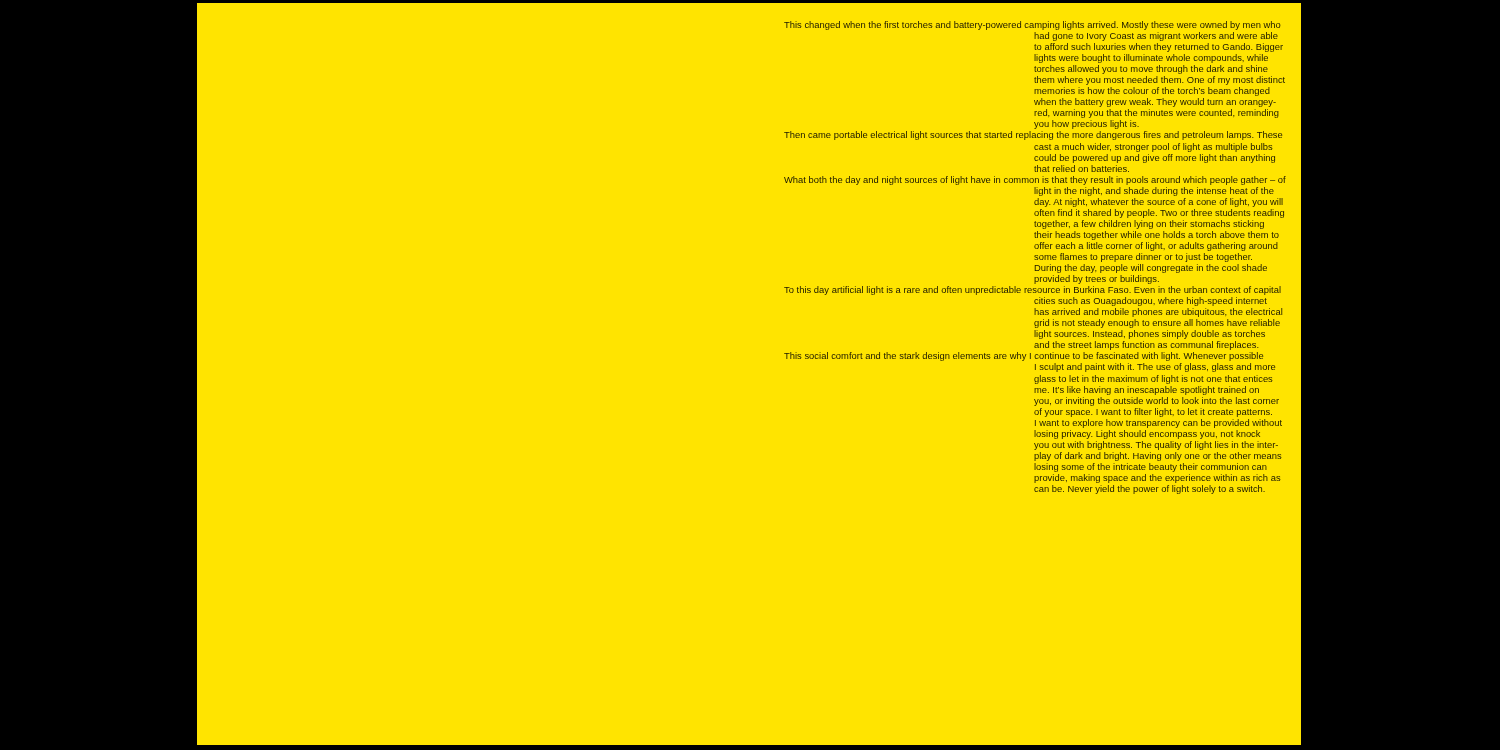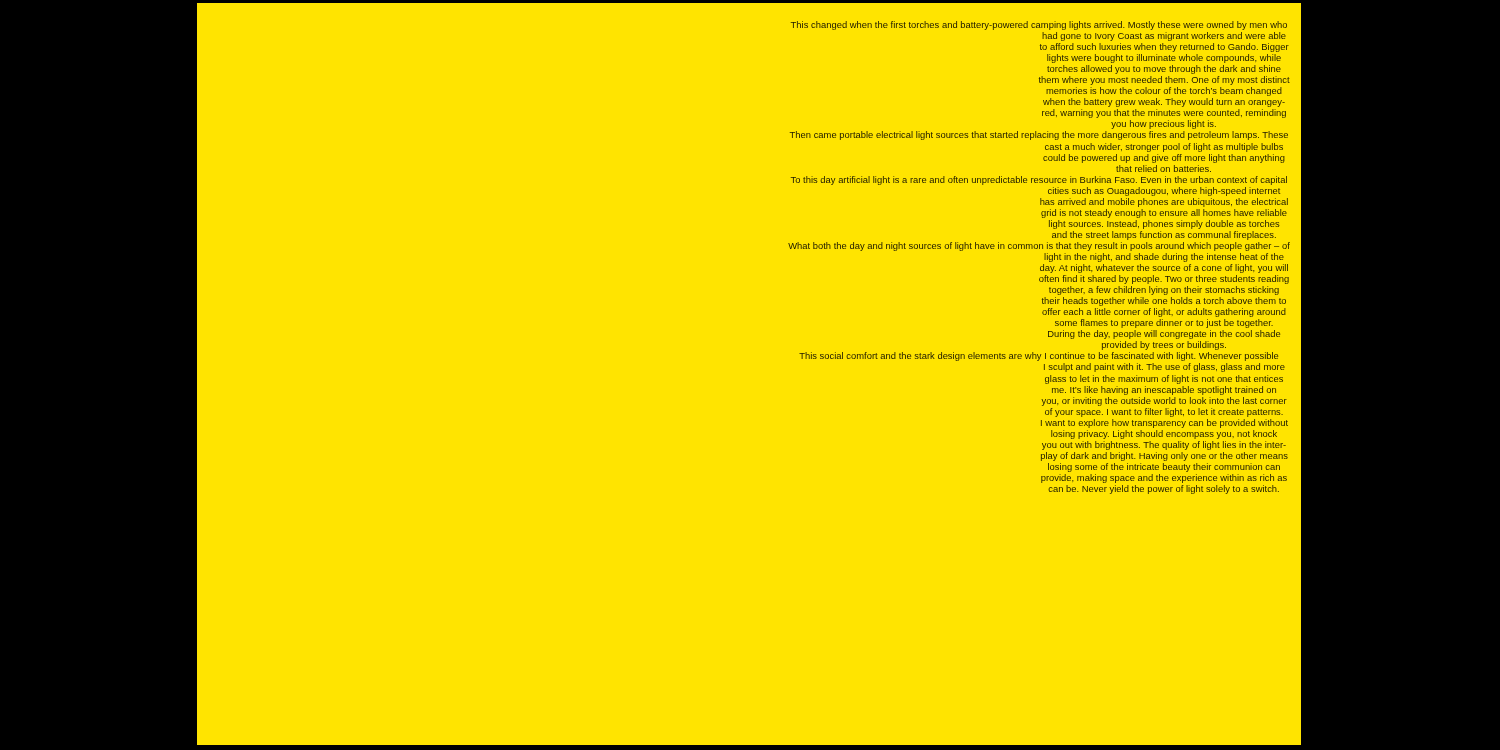--- a/index.html
+++ b/index.html
@@ -9,21 +9,20 @@
     height: 750px;
     background: #000000;
     overflow: hidden;
     font-family: "Liberation Sans", sans-serif;
   }
   .stage {
     position: relative;
     width: 1500px;
     height: 750px;
     background: #000000;
-    text-align: center;
   }
   .page {
     position: absolute;
     left: 197px;
     top: 3px;
     width: 1104px;
     height: 742px;
     background: #FFE400;
   }
   .text-block {
@@ -56,36 +55,36 @@
 torches allowed you to move through the dark and shine
 them where you most needed them. One of my most distinct
 memories is how the colour of the torch’s beam changed
 when the battery grew weak. They would turn an orangey-
 red, warning you that the minutes were counted, reminding
 you how precious light is.</p>
       <p>Then came portable electrical light sources that started replacing the more dangerous fires and petroleum lamps. These
 cast a much wider, stronger pool of light as multiple bulbs
 could be powered up and give off more light than anything
 that relied on batteries.</p>
-      <p>To this day artificial light is a rare and often unpredictable resource in Burkina Faso. Even in the urban context of capital
-cities such as Ouagadougou, where high-speed internet
-has arrived and mobile phones are ubiquitous, the electrical
-grid is not steady enough to ensure all homes have reliable
-light sources. Instead, phones simply double as torches
-and the street lamps function as communal fireplaces.</p>
       <p>What both the day and night sources of light have in common is that they result in pools around which people gather – of
 light in the night, and shade during the intense heat of the
 day. At night, whatever the source of a cone of light, you will
 often find it shared by people. Two or three students reading
 together, a few children lying on their stomachs sticking
 their heads together while one holds a torch above them to
 offer each a little corner of light, or adults gathering around
 some flames to prepare dinner or to just be together.
 During the day, people will congregate in the cool shade
 provided by trees or buildings.</p>
+      <p>To this day artificial light is a rare and often unpredictable resource in Burkina Faso. Even in the urban context of capital
+cities such as Ouagadougou, where high-speed internet
+has arrived and mobile phones are ubiquitous, the electrical
+grid is not steady enough to ensure all homes have reliable
+light sources. Instead, phones simply double as torches
+and the street lamps function as communal fireplaces.</p>
       <p>This social comfort and the stark design elements are why I continue to be fascinated with light. Whenever possible
 I sculpt and paint with it. The use of glass, glass and more
 glass to let in the maximum of light is not one that entices
 me. It’s like having an inescapable spotlight trained on
 you, or inviting the outside world to look into the last corner
 of your space. I want to filter light, to let it create patterns.
 I want to explore how transparency can be provided without
 losing privacy. Light should encompass you, not knock
 you out with brightness. The quality of light lies in the inter-
 play of dark and bright. Having only one or the other means

